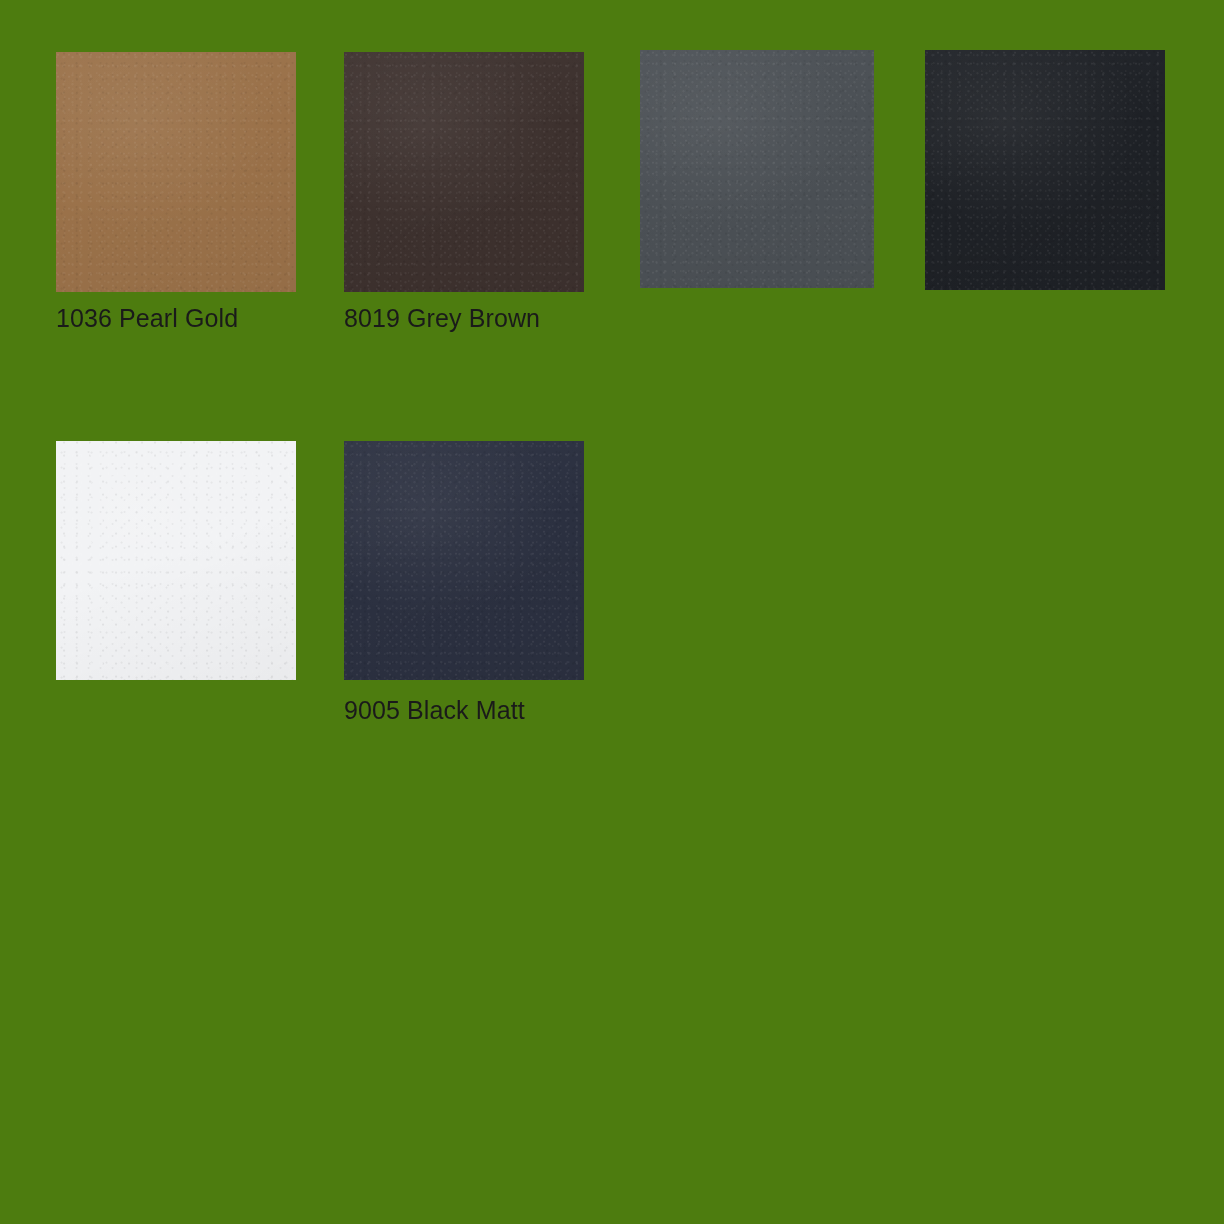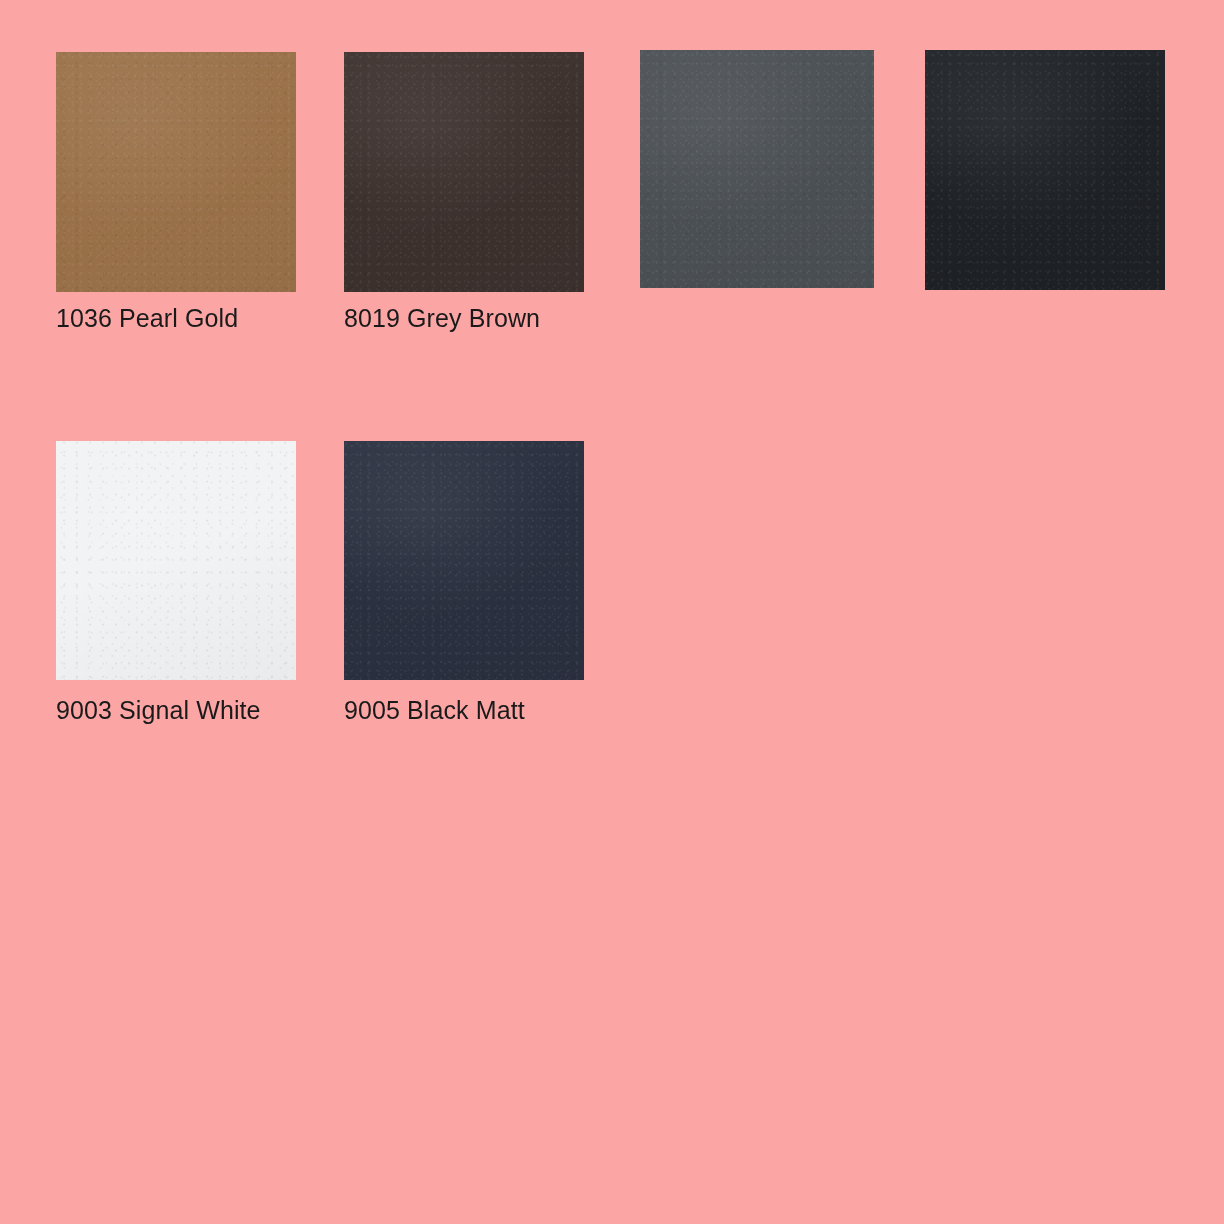--- a/index.html
+++ b/index.html
@@ -12,21 +12,21 @@
     height: 1224px;
     background: #FFFFFF;
     font-family: "Liberation Sans", sans-serif;
     -webkit-font-smoothing: antialiased;
     overflow: hidden;
   }
   #swatch-sheet {
     position: relative;
     width: 1224px;
     height: 1224px;
-    background: #fca5a5;
+    background: #4d7c0f;
   }
   .swatch-cell {
     position: absolute;
   }
   .swatch-chip {
     position: relative;
     width: 100%;
     height: 100%;
     overflow: hidden;
   }
@@ -103,21 +103,20 @@
         <div class="chip-sheen"></div>
       </div>
     </div>
     <div class="swatch-cell" style="left: 56px; top: 441px; width: 240px; height: 239px;">
       <div class="swatch-chip">
         <div class="chip-fill" style="background-color: rgb(242, 243, 245);"></div>
         <div class="chip-grain"></div>
         <div class="chip-sheen"></div>
       </div>
     </div>
-    <div class="swatch-label" style="left: 56px; top: 695px; color: rgb(26, 26, 26);">9003 Signal White</div>
     <div class="swatch-cell" style="left: 344px; top: 441px; width: 240px; height: 239px;">
       <div class="swatch-chip">
         <div class="chip-fill" style="background-color: rgb(43, 48, 64);"></div>
         <div class="chip-grain"></div>
         <div class="chip-sheen"></div>
       </div>
     </div>
     <div class="swatch-label" style="left: 344px; top: 695px; color: rgb(26, 26, 26); text-align: center;">9005 Black Matt</div>
   </div>
 

